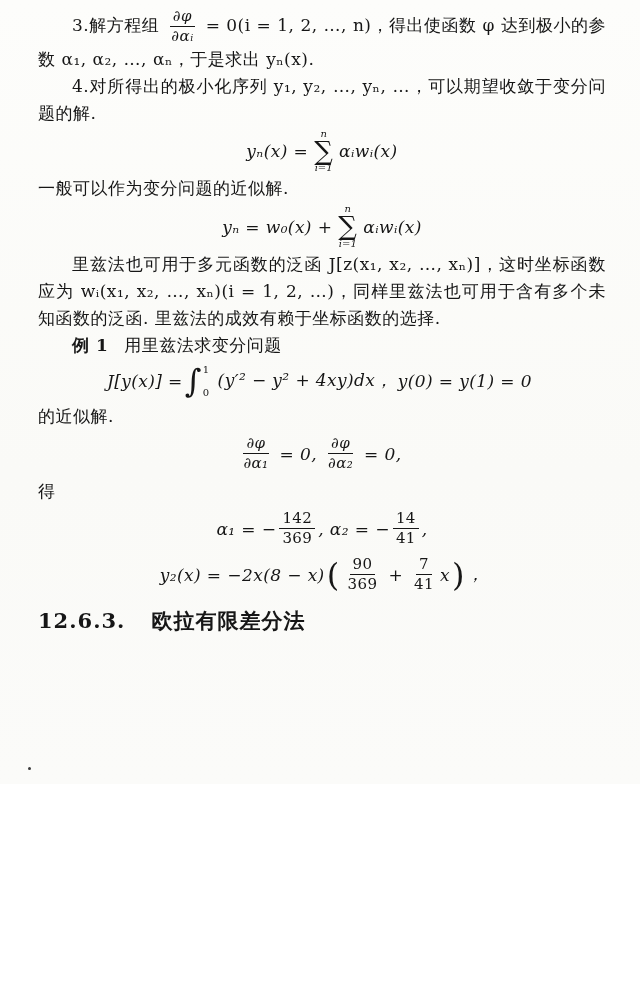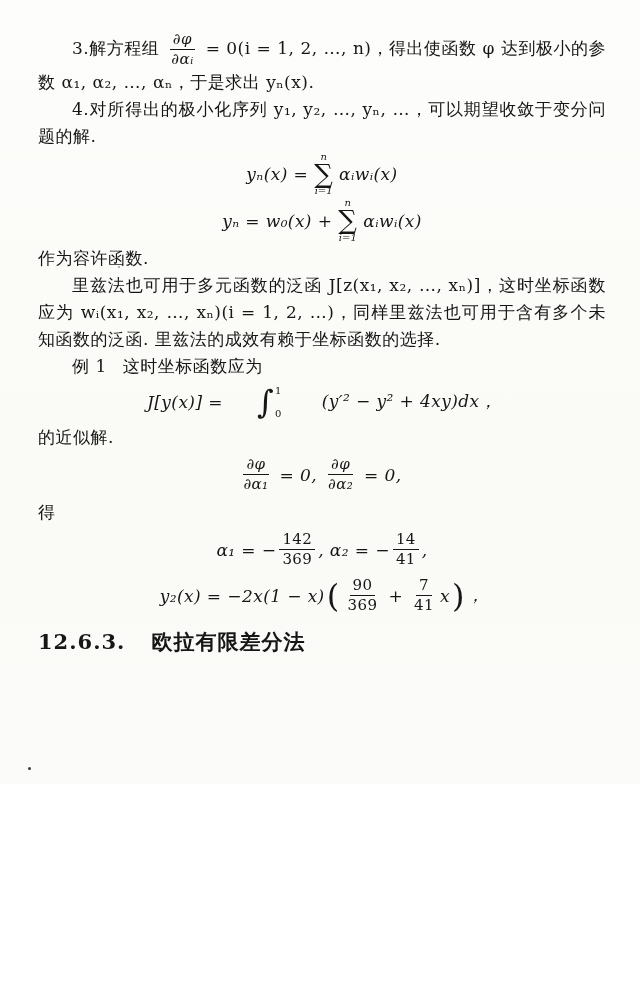--- a/index.html
+++ b/index.html
@@ -6,21 +6,21 @@
   body {
     width:640px; height:988px;
     background:#ffffff;
     font-family:"DejaVu Serif","Liberation Serif",serif;
     color:#161616;
   }
   .page {
     position:relative;
     width:640px; height:784px;
     box-sizing:border-box;
-    padding:31px 34px 0 38px;
+    padding:8px 34px 0 38px;
     background:linear-gradient(180deg,#fdfdfb 0%,#fafaf7 60%,#fbfbf9 100%);
     overflow:hidden;
   }
   .para {
     margin:0;
     font-size:17px;
     line-height:27px;
     text-align:justify;
     letter-spacing:0.5px;
   }
@@ -55,21 +55,21 @@
   .integral .glyph { font-size:32px; font-style:normal; line-height:1; }
   .integral .lims {
     display:inline-flex; flex-direction:column; justify-content:space-between;
     height:34px; font-size:10px; margin:0 6px 0 1px;
   }
   .integral .lims .t { align-self:flex-end; }
   .integral .lims .b { align-self:flex-start; }
 
   .bigp { font-size:32px; font-weight:400; font-style:normal; line-height:1; margin:0 2px; }
 
-  .example-label { font-weight:normal; font-style:normal; margin-right:10px; }
+  .example-label { font-weight:bold; font-style:normal; margin-right:10px; }
 
   .section-heading {
     margin:10px 0 8px;
     font-size:21px; font-weight:bold; letter-spacing:1px;
     display:flex; align-items:baseline;
   }
   .section-heading .num { margin-right:26px; font-family:"DejaVu Serif",serif; }
 
   .speck { position:absolute; background:#3a3a3a; border-radius:50%; }
   .speck1 { width:3px; height:3px; left:28px; bottom:14px; }
@@ -98,55 +98,56 @@
   <div class="formula">
     <span class="math">yₙ(x) =</span>
     <span class="sum">
       <span class="lim">n</span>
       <span class="sigma">∑</span>
       <span class="lim">i=1</span>
     </span>
     <span class="math">αᵢwᵢ(x)</span>
   </div>
 
+  <p class="para">
+    <span>一般可以作为变分问题的近似解.</span>
+  </p>
 
 
   <div class="formula">
     <span class="math">yₙ = w₀(x) +</span>
     <span class="sum">
       <span class="lim">n</span>
       <span class="sigma">∑</span>
       <span class="lim">i=1</span>
     </span>
     <span class="math">αᵢwᵢ(x)</span>
   </div>
 
-  <p class="para">
-    <span>作为容许函数.</span>
-  </p>
 
   <p class="para indent">
     <span>里兹法也可用于多元函数的泛函 J[z(x₁, x₂, …, xₙ)]，这时坐标函数应为 wᵢ(x₁, x₂, …, xₙ)(i = 1, 2, …)，同样里兹法也可用于含有多个未知函数的泛函. 里兹法的成效有赖于坐标函数的选择.</span>
   </p>
 
   <p class="para indent">
     <span class="example-label">例 1</span>
-    <span>这时坐标函数应为</span>
-  </p>
-
-  <div class="formula" style="min-height:40px;gap:32px;">
+    <span>用里兹法求变分问题</span>
+  </p>
+
+  <div class="formula" style="min-height:40px;">
     <span class="math">J[y(x)] =</span>
     <span class="integral">
       <span class="glyph">∫</span>
       <span class="lims">
         <span class="t roman">1</span>
         <span class="b roman">0</span>
       </span>
     </span>
     <span class="math">(y′² − y² + 4xy)dx，</span>
+    <span class="math gap">y(0) = y(1) = 0</span>
   </div>
 
   <p class="para">
     <span>的近似解.</span>
   </p>
 
 
   <div class="formula">
     <span class="frac">
       <span class="num">∂φ</span>
@@ -173,21 +174,21 @@
     <span class="math">, α₂ = −</span>
     <span class="frac">
       <span class="num roman">14</span>
       <span class="den roman">41</span>
     </span>
     <span class="math">,</span>
   </div>
 
 
   <div class="formula">
-    <span class="math">y₂(x) = −2x(1 − x)</span>
+    <span class="math">y₂(x) = −2x(8 − x)</span>
     <span class="bigp">(</span>
     <span class="frac">
       <span class="num roman">90</span>
       <span class="den roman">369</span>
     </span>
     <span class="math gap">+</span>
     <span class="frac">
       <span class="num roman">7</span>
       <span class="den roman">41</span>
     </span>

